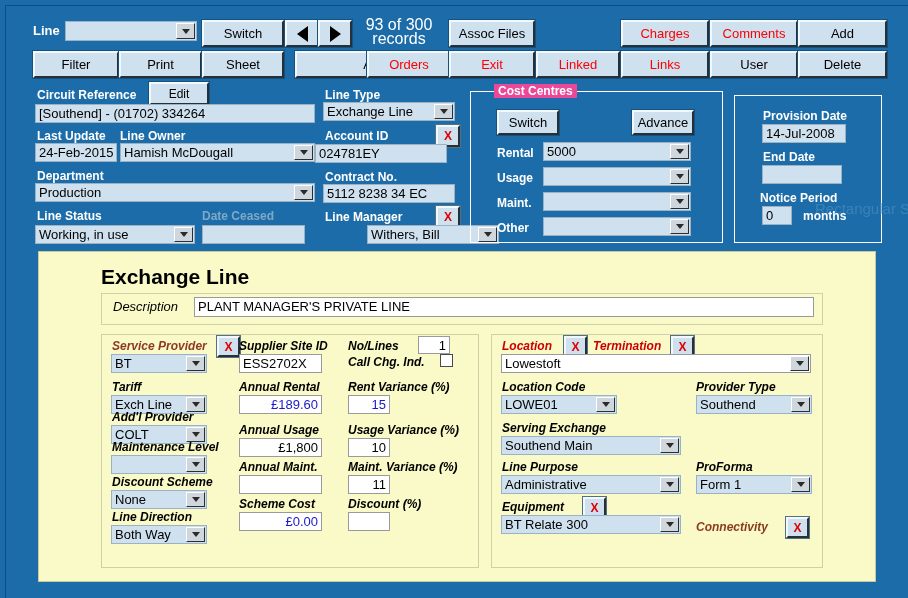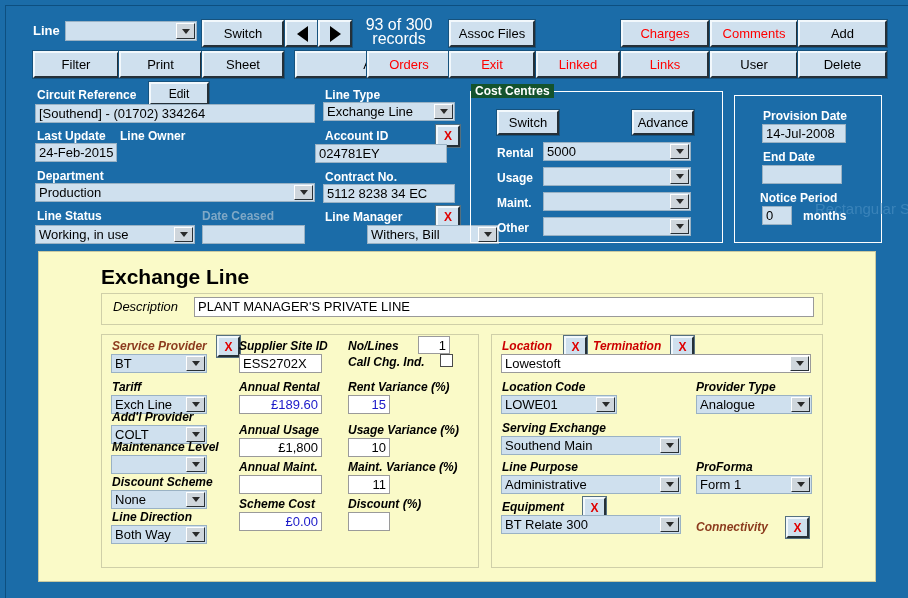--- a/index.html
+++ b/index.html
@@ -125,22 +125,22 @@
   }
   .combo.white{background:#ffffff;border:1px solid #9a9a9a;}
 
   .groupbox{
     position:absolute;
     border:1px solid #ffffff;
     box-sizing:border-box;
   }
   .groupbox .gtitle{
     position:absolute;
-    top:-8px;left:0;
-    background:#14532d;
+    top:-8px;left:23px;
+    background:#ec4899;
     padding:0 4px;
     color:#fff;font-weight:bold;font-size:12px;
     white-space:nowrap;
   }
 
   
   #yellow{
     position:absolute;
     left:35px;top:248px;width:838px;height:331px;
     background:#fafac8;
@@ -233,20 +233,24 @@
   <div class="btn" style="left:707px;top:48px;width:84px;height:23px;">User</div>
   <div class="btn" style="left:795px;top:48px;width:85px;height:23px;">Delete</div>
 
   <div class="lbl" style="left:34px;top:85px;">Circuit Reference</div>
   <div class="btn small" style="left:146px;top:79px;width:56px;height:19px;">Edit</div>
   <div class="fld" style="left:32px;top:101px;width:280px;height:19px;">[Southend] - (01702) 334264</div>
 
   <div class="lbl" style="left:34px;top:126px;">Last Update</div>
   <div class="lbl" style="left:117px;top:126px;">Line Owner</div>
   <div class="fld" style="left:32px;top:140px;width:82px;height:19px;">24-Feb-2015</div>
+  <div class="combo" style="left:117px;top:140px;width:195px;height:19px;">
+    <span>Hamish McDougall</span>
+    <span class="arr"></span>
+  </div>
 
   <div class="lbl" style="left:34px;top:166px;">Department</div>
   <div class="combo" style="left:32px;top:180px;width:280px;height:19px;">
     <span>Production</span>
     <span class="arr"></span>
   </div>
 
   <div class="lbl" style="left:34px;top:206px;">Line Status</div>
   <div class="lbl dim" style="left:199px;top:206px;">Date Ceased</div>
   <div class="combo" style="left:32px;top:222px;width:160px;height:19px;">
@@ -406,21 +410,21 @@
       <span class="arr"></span>
     </div>
 
     <div class="ylbl" style="left:463px;top:128px;">Location Code</div>
     <div class="combo" style="left:462px;top:143px;width:116px;height:19px;">
       <span>LOWE01</span>
       <span class="arr"></span>
     </div>
     <div class="ylbl" style="left:657px;top:128px;">Provider Type</div>
     <div class="combo" style="left:657px;top:143px;width:116px;height:19px;">
-      <span>Analogue</span>
+      <span>Southend</span>
       <span class="arr"></span>
     </div>
 
     <div class="ylbl" style="left:463px;top:169px;">Serving Exchange</div>
     <div class="combo" style="left:462px;top:184px;width:180px;height:19px;">
       <span>Southend Main</span>
       <span class="arr"></span>
     </div>
 
     <div class="ylbl" style="left:463px;top:208px;">Line Purpose</div>

